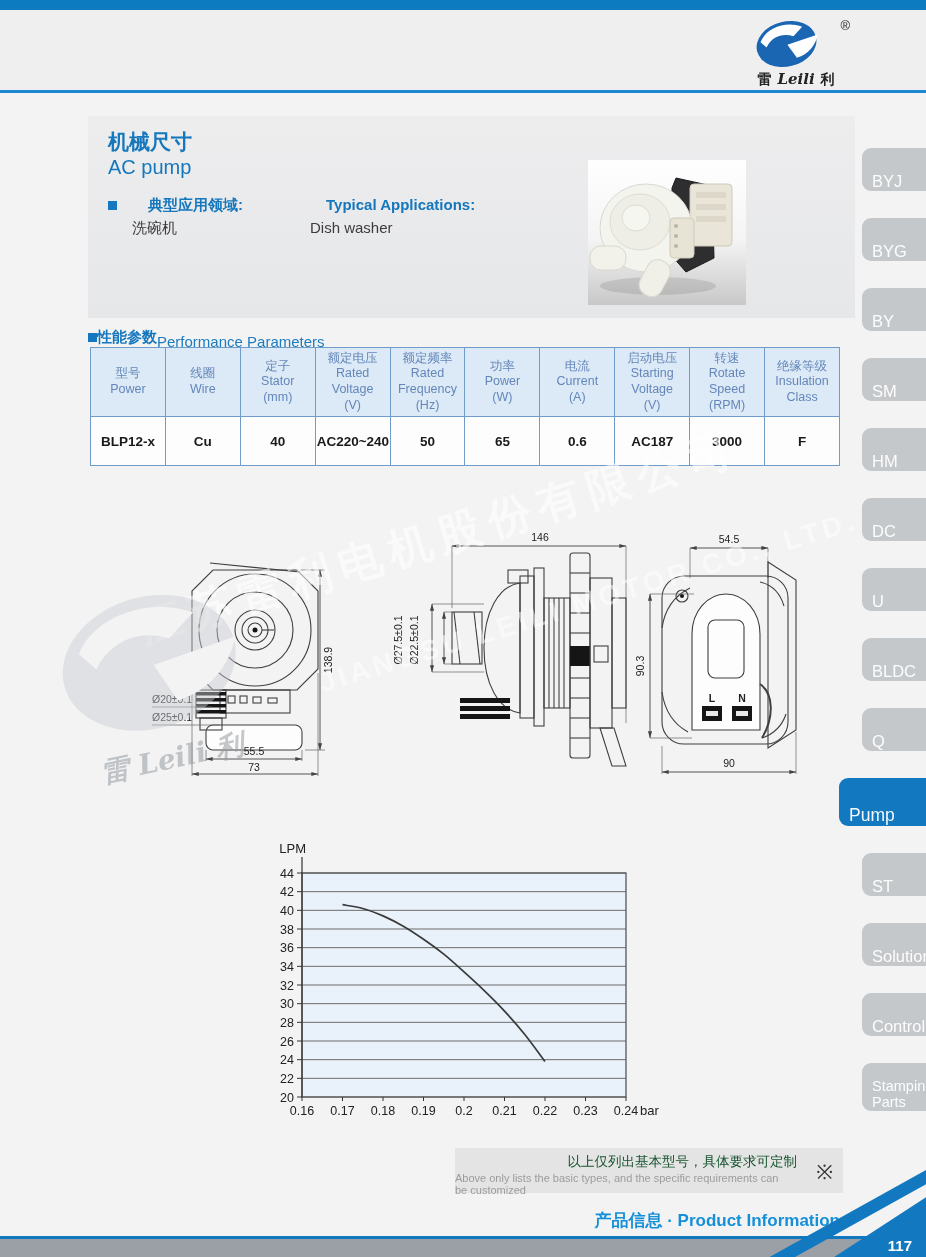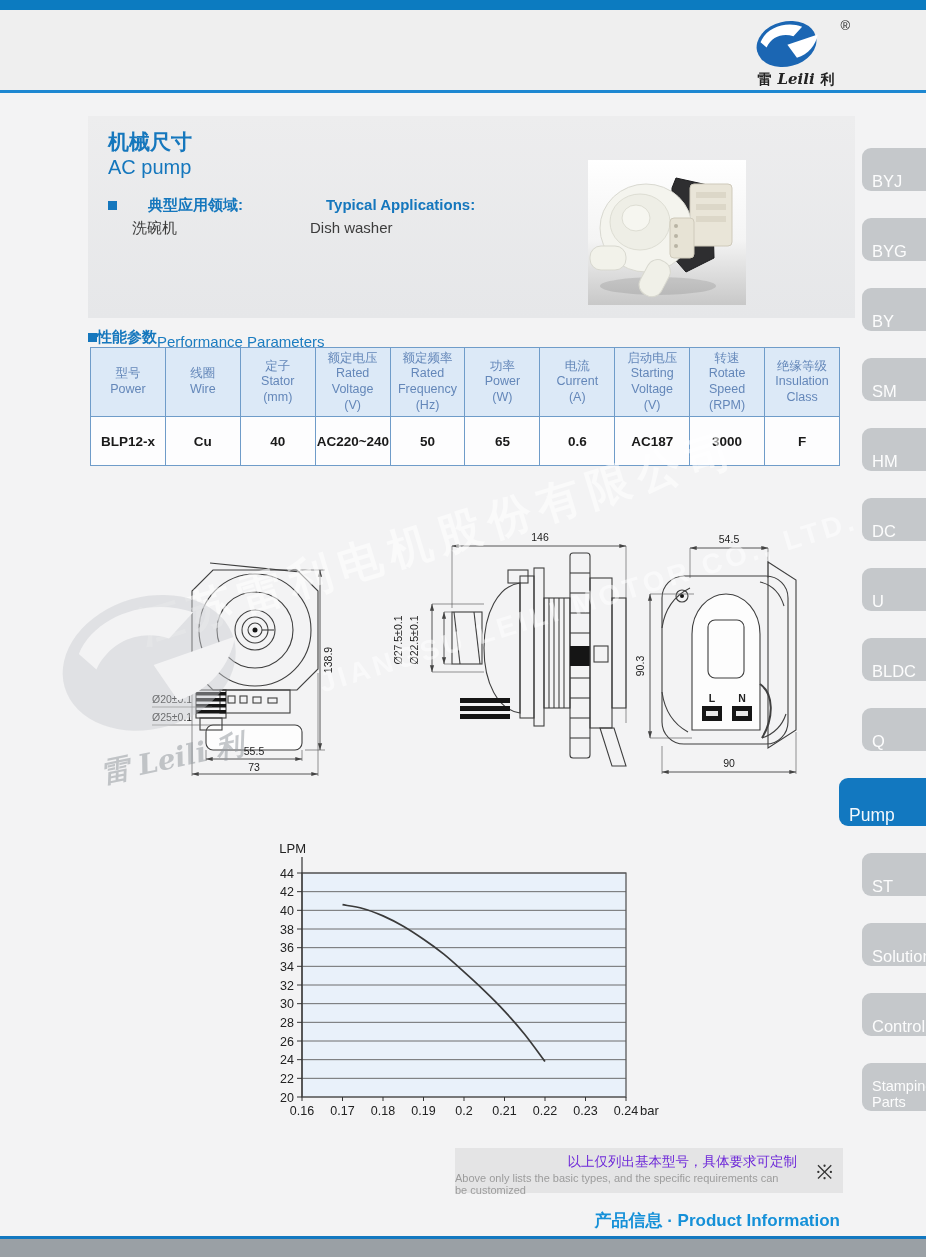--- a/index.html
+++ b/index.html
@@ -54,21 +54,21 @@
   .draw-line{stroke:#3f3f3f;stroke-width:1.1;fill:none;}
   .draw-fill{stroke:#3f3f3f;stroke-width:1.1;fill:#fdfdfd;}
   .ext{stroke:#666;stroke-width:0.7;fill:none;}
   line.dim{stroke:#444;stroke-width:0.9;}
   .dim-text{font-size:10.5px;fill:#222;font-family:"Liberation Sans",sans-serif;}
   .blk{fill:#151515;}
   
   #chart{position:absolute;left:268px;top:843px;width:430px;height:290px;z-index:2;}
   
   .note-box{position:absolute;left:455px;top:1148px;width:388px;height:45px;background:#e4e4e5;z-index:2;}
-  .note-zh{position:absolute;right:46px;top:5px;font-size:13.5px;color:#6d28d9;}
+  .note-zh{position:absolute;right:46px;top:5px;font-size:13.5px;color:#14532d;}
   .note-en{position:absolute;right:62px;top:24px;font-size:11px;color:#9c9c9c;}
   .note-mark{position:absolute;right:10px;top:10px;font-size:20px;color:#333;}
   .product-info{position:absolute;right:86px;top:1209px;font-size:17px;font-weight:bold;color:#1590d8;z-index:2;}
   .footer-line{position:absolute;left:0;top:1236px;width:100%;height:3px;background:#1278c0;z-index:3;}
   .footer-bar{position:absolute;left:0;top:1239px;width:100%;height:18px;background:#9aa0a5;z-index:3;}
   .corner{position:absolute;right:0;bottom:0;width:170px;height:130px;z-index:4;}
   .corner-stripe{position:absolute;inset:0;background:#1278c0;
      clip-path:polygon(100% 33%,100% 44%,23% 100%,8% 100%);}
   .corner-tri{position:absolute;inset:0;background:#1278c0;
      clip-path:polygon(100% 54%,100% 100%,46% 100%);}
@@ -425,20 +425,25 @@
       </svg></div>
 
   <div class="note-box">
     <div class="note-zh">以上仅列出基本型号，具体要求可定制</div>
     <div class="note-en">Above only lists the basic types, and the specific requirements can be customized</div>
     <div class="note-mark">※</div>
   </div>
   <div class="product-info">产品信息 · Product Information</div>
   <div class="footer-line"></div>
   <div class="footer-bar"></div>
+  <div class="corner">
+    <div class="corner-stripe"></div>
+    <div class="corner-tri"></div>
+    <div class="page-num">117</div>
+  </div>
 
   <div id="sidebar">
       <div class="side-tab">
         <span>BYJ</span>
       </div>
       <div class="side-tab">
         <span>BYG</span>
       </div>
       <div class="side-tab">
         <span>BY</span>

